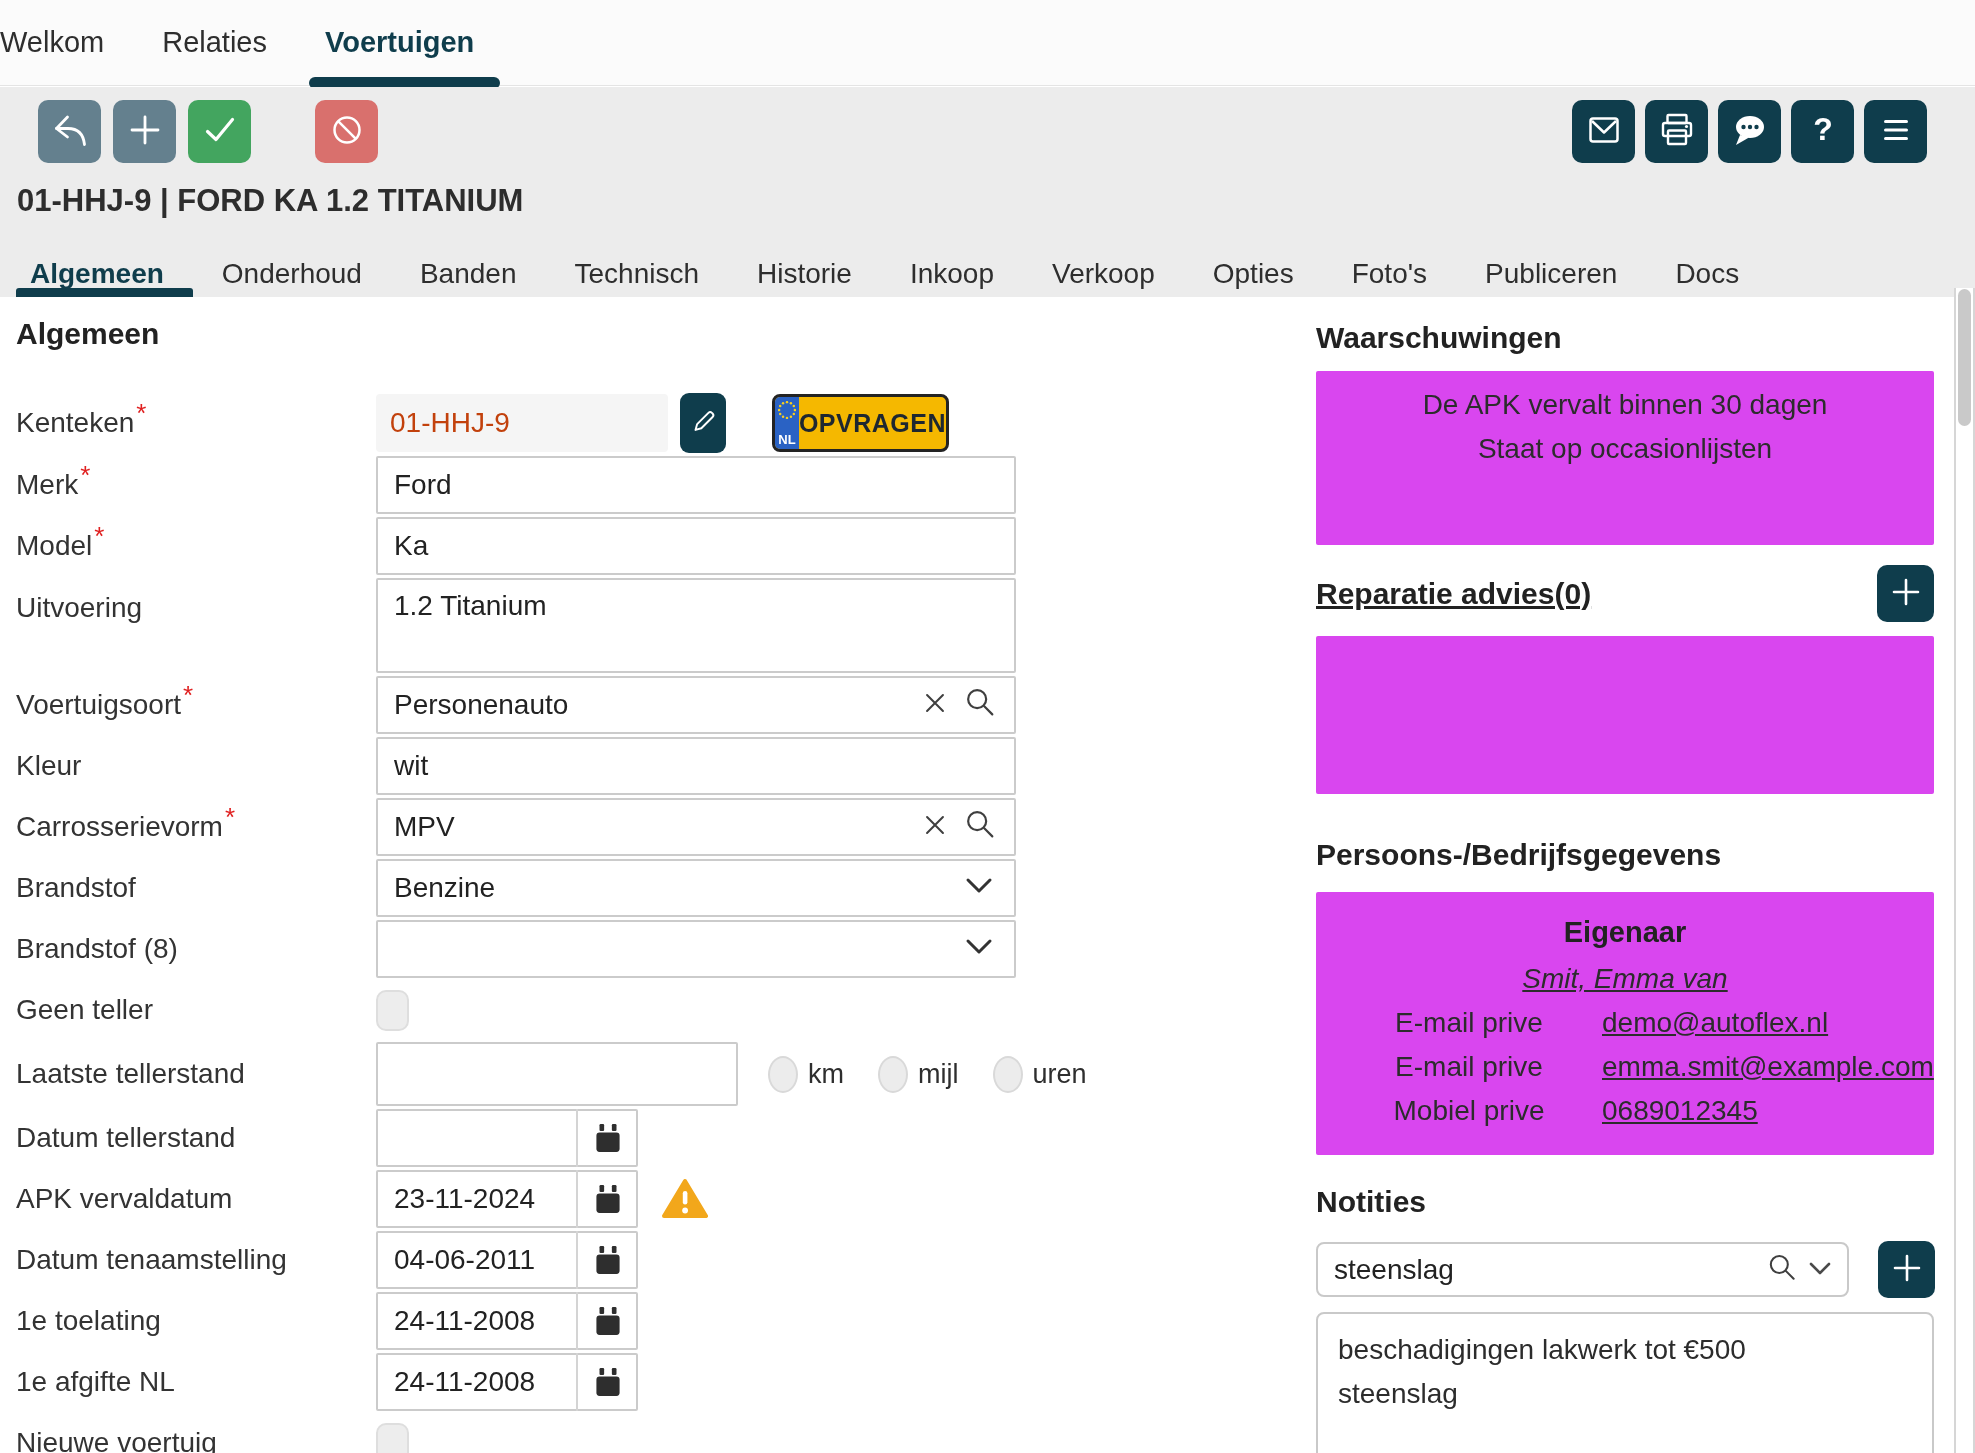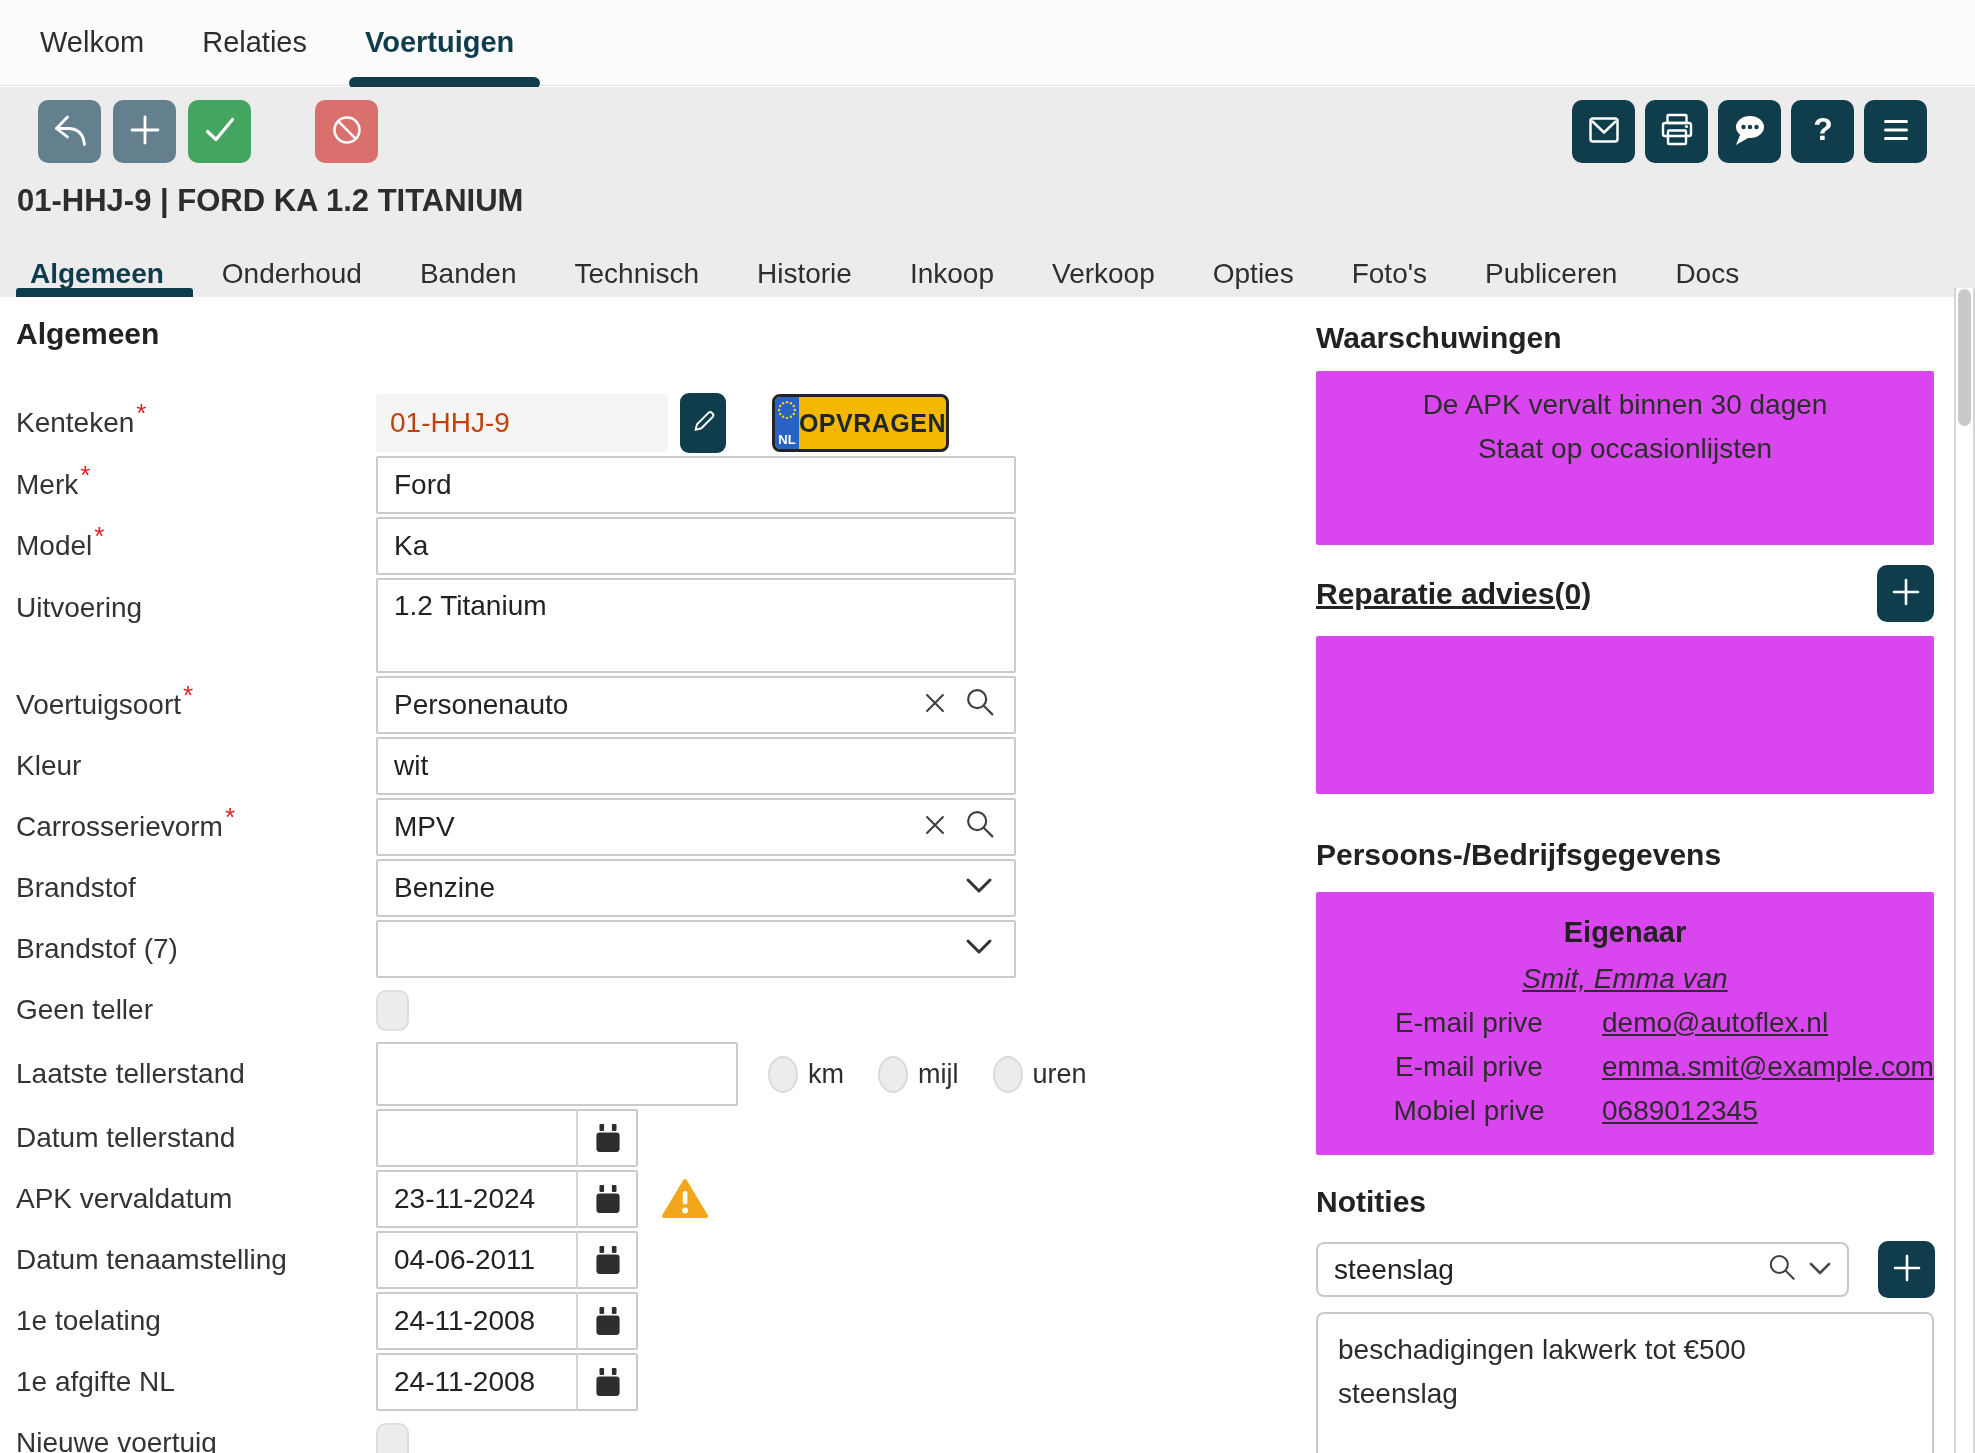--- a/index.html
+++ b/index.html
@@ -2,21 +2,21 @@
 <html><head>
 <meta charset="utf-8">
 <style>
   * { box-sizing: border-box; margin: 0; padding: 0; }
   html,body { background:#fff; }
   body { font-family:"Liberation Sans", sans-serif; }
   .page { position:relative; width:1975px; height:1453px; overflow:hidden; background:#fff; }
 
   
   .topnav { position:absolute; top:0; left:0; right:0; height:86px; background:#fbfbfb;
-            border-bottom:1px solid #e4e4e4; display:flex; align-items:center; padding-left:40px; }
+            border-bottom:1px solid #e4e4e4; display:flex; align-items:center; }
   .topnav-item { font-size:29px; color:#2e2e2e; margin-right:58px; height:100%;
                  display:flex; align-items:center; position:relative; cursor:pointer; }
   .topnav-item.active { color:#0f3d4c; font-weight:bold; }
   .topnav-item.active::after { content:""; position:absolute; left:-16px; right:-26px; bottom:-4px;
                  height:12px; background:#0f3d4c; border-radius:8px; }
 
   
   .toolbar-area { position:absolute; top:87px; left:0; right:0; height:210px; background:#ececec; }
   .tb-group-left { position:absolute; top:13px; left:38px; display:flex; gap:12px; }
   .tb-group-right { position:absolute; top:13px; right:48px; display:flex; gap:10px; }
@@ -326,21 +326,21 @@
           <div class="flabel"><span>Brandstof</span></div>
           <div class="ctl-wrap">
             <input class="tinput" readonly="" style="padding-right: 70px;" value="Benzine">
             <span class="sel-chevron"><svg width="34" height="22" viewBox="0 0 34 22">
                   <path d="M6 5 L17 16 L28 5" fill="none" stroke="#333" stroke-width="3" stroke-linecap="round" stroke-linejoin="round"></path>
                 </svg></span>
           </div>
         </div>
 
         <div class="frow">
-          <div class="flabel"><span>Brandstof (7)</span></div>
+          <div class="flabel"><span>Brandstof (8)</span></div>
           <div class="ctl-wrap">
             <input class="tinput" readonly="" style="padding-right: 70px;" value="">
             <span class="sel-chevron"><svg width="34" height="22" viewBox="0 0 34 22">
                   <path d="M6 5 L17 16 L28 5" fill="none" stroke="#333" stroke-width="3" stroke-linecap="round" stroke-linejoin="round"></path>
                 </svg></span>
           </div>
         </div>
 
         <div class="frow">
           <div class="flabel"><span>Geen teller</span></div>

